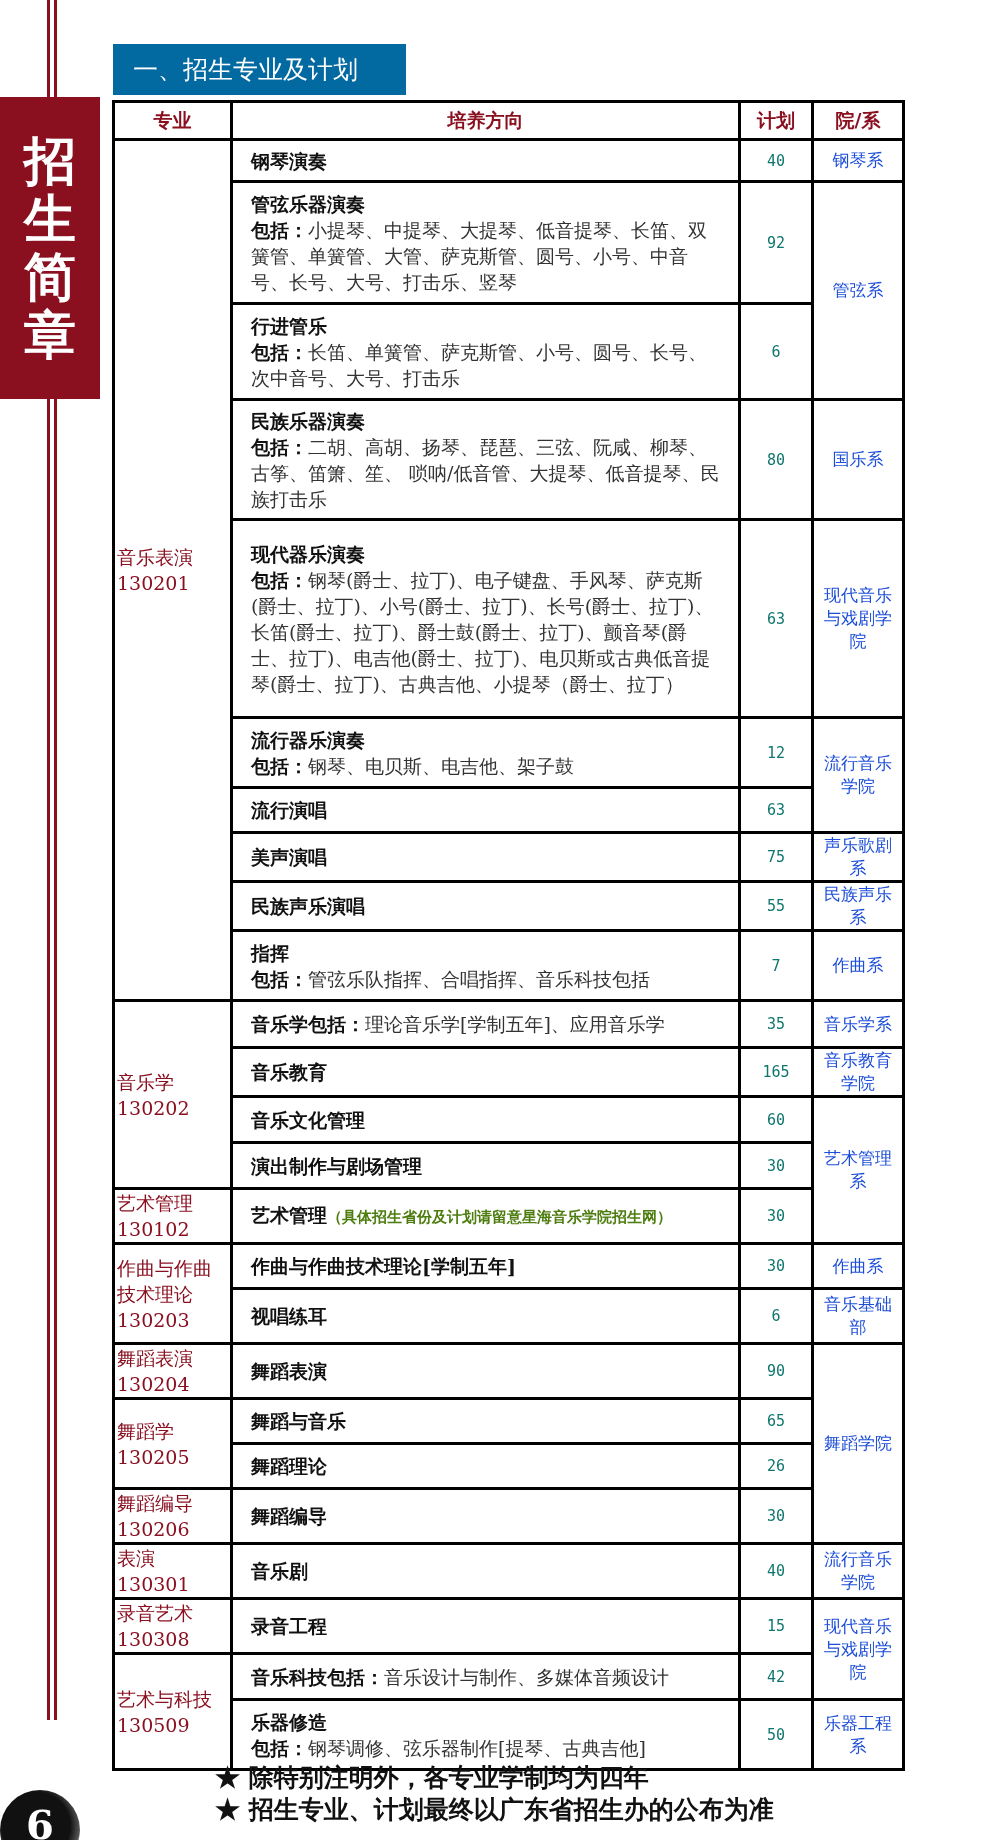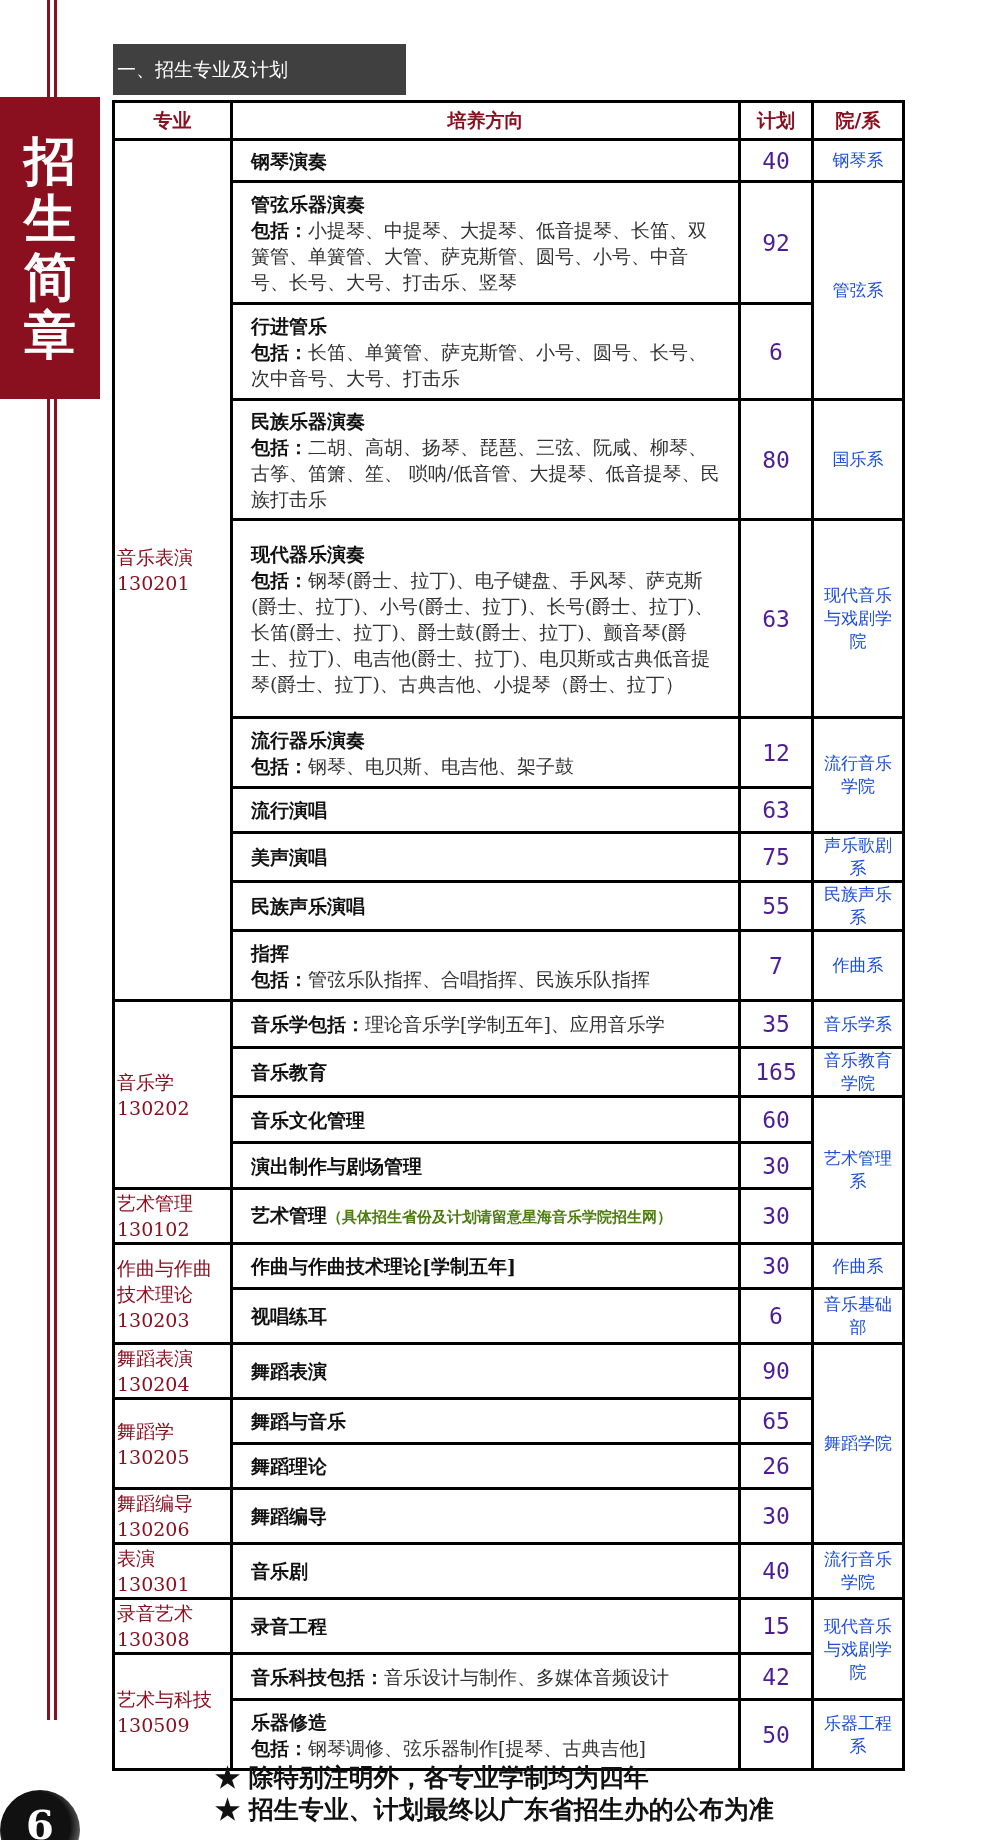--- a/index.html
+++ b/index.html
@@ -8,21 +8,21 @@
 
   .vline { position: absolute; top: 0; width: 3px; background: #8a1020; }
   .side-tab {
     position: absolute; left: 0; top: 97px; width: 100px; height: 302px;
     background: #8a1020; display: flex; flex-direction: column; align-items: center; justify-content: center;
   }
   .side-tab span { color: #fff; font-weight: bold; font-size: 52px; line-height: 58px; font-family: "DejaVu Sans", sans-serif; }
 
   .section-title {
     position: absolute; left: 113px; top: 44px; width: 293px; height: 51px;
-    background: #404040; color: #fff; font-size: 19px; line-height: 51px; padding-left: 4px;
+    background: #0369a1; color: #fff; font-size: 25px; line-height: 51px; padding-left: 20px;
   }
 
   table.plan {
     position: absolute; left: 112px; top: 100px; width: 790px;
     border-collapse: collapse; table-layout: fixed;
     border: 3px solid #f9a8d4;
   }
   table.plan td, table.plan th { border: 3px solid #000; vertical-align: middle; }
   table.plan th {
     color: #8a1020; font-weight: bold; font-size: 19px; height: 38px; text-align: center;
@@ -30,21 +30,21 @@
   col.c-major { width: 118px; }
   col.c-dir { width: 508px; }
   col.c-plan { width: 73px; }
   col.c-dept { width: 91px; }
 
   td.major { text-align: left; color: #8a1020; font-size: 19px; line-height: 26px; padding: 0 2px; }
   td.dir { padding: 4px 18px; font-size: 19px; line-height: 26px; color: #333; }
   td.dir .t { font-weight: bold; color: #111; }
   td.dir .inc { font-weight: bold; color: #111; }
   td.dir .note { font-weight: bold; font-size: 15px; color: #4d7c0f; }
-  td.plan { text-align: center; font-size: 23px; color: #4c1d95; font-family: "DejaVu Sans Mono", monospace; }
+  td.plan { text-align: center; font-size: 15px; color: #0f766e; font-family: "DejaVu Sans Mono", monospace; }
   td.dept { text-align: center; font-size: 17px; line-height: 23px; color: #1d4ed8; padding: 0 8px; }
 
   .footnotes { position: absolute; left: 215px; top: 1762px; font-size: 25px; line-height: 32px; color: #111; font-weight: bold; }
   .page-num {
     position: absolute; left: 0; top: 1790px; width: 80px; height: 80px; border-radius: 50%;
     background: radial-gradient(circle at 45% 45%, #111 55%, #555 70%, rgba(255,255,255,0) 75%);
     color: #fff; font-size: 40px; font-weight: bold; text-align: center; line-height: 70px;
   }
 </style>
 </head>
@@ -144,21 +144,21 @@
 
   <tr style="height:45px">
     <td class="dir"><span class="t">民族声乐演唱</span></td>
     <td class="plan">55</td>
     <td class="dept">民族声乐系</td>
   </tr>
 
   <tr style="height:70px">
     <td class="dir">
       <div class="t">指挥</div>
-      <div><span class="inc">包括：</span><span>管弦乐队指挥、合唱指挥、民族乐队指挥</span></div>
+      <div><span class="inc">包括：</span><span>管弦乐队指挥、合唱指挥、音乐科技包括</span></div>
     </td>
     <td class="plan">7</td>
     <td class="dept">作曲系</td>
   </tr>
 
   <tr style="height:47px">
     <td class="major" rowspan="4">
       <div>音乐学</div>
       <div>130202</div>
     </td>

